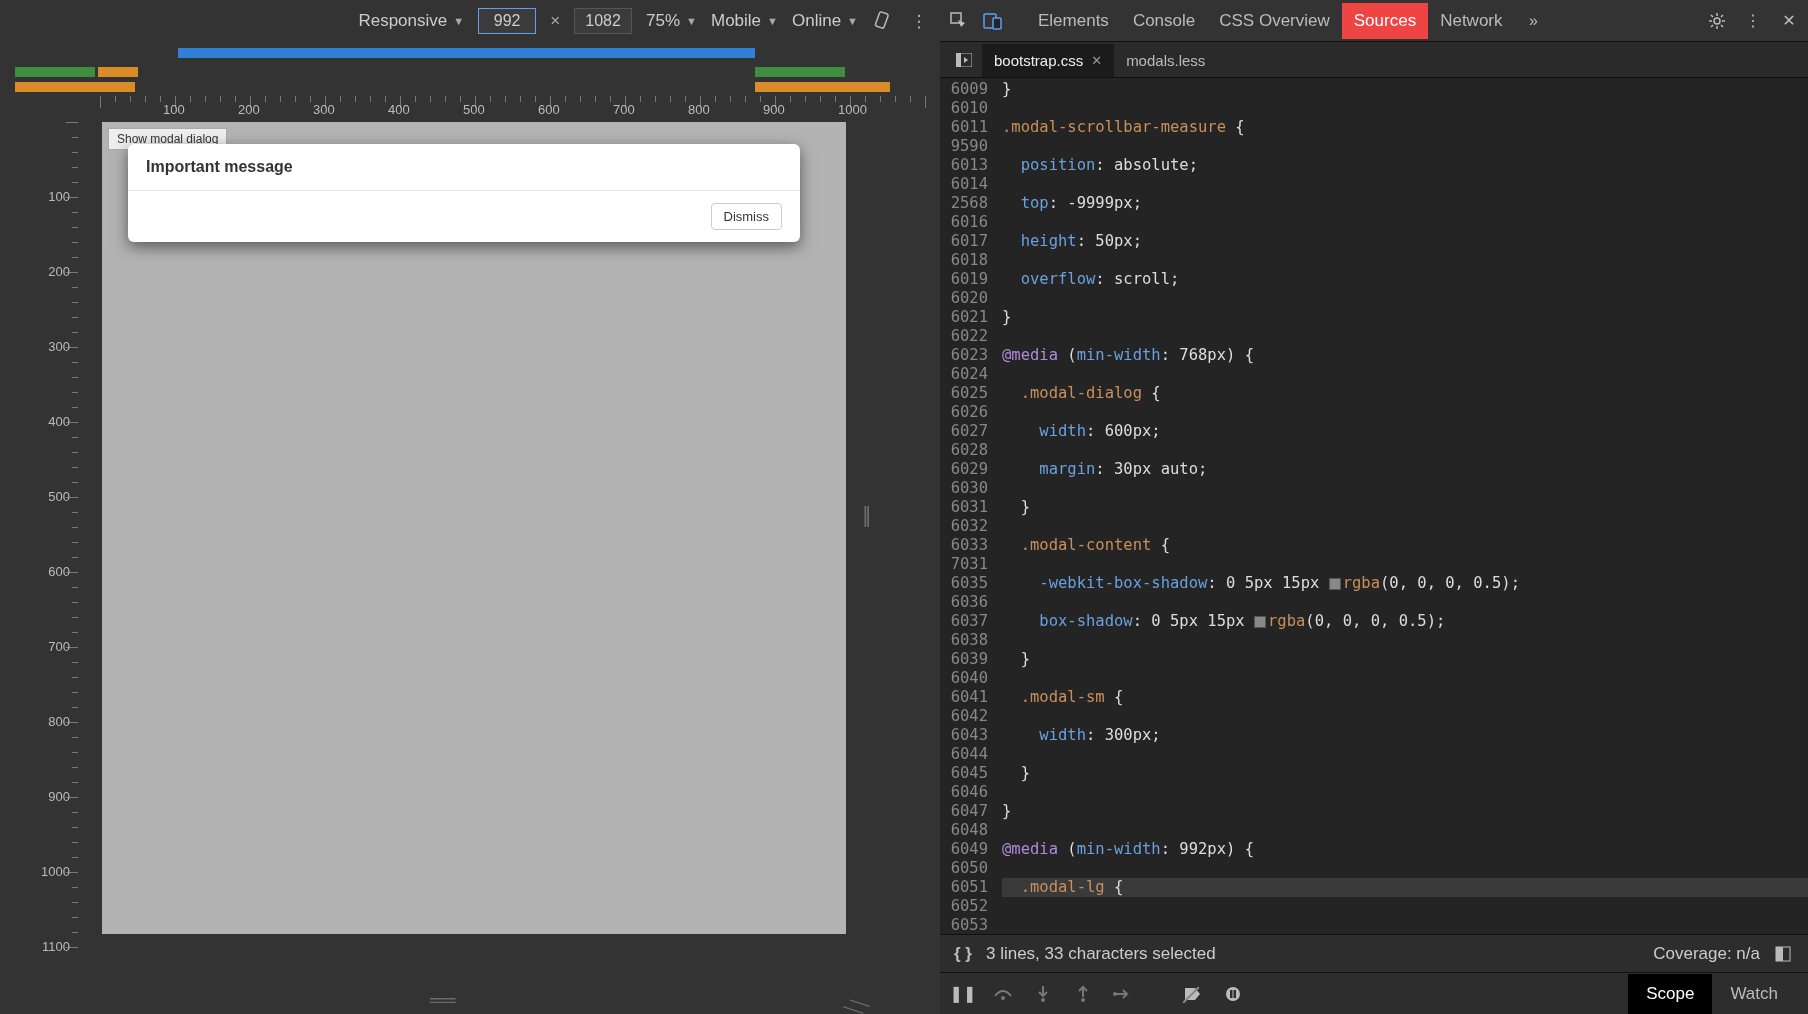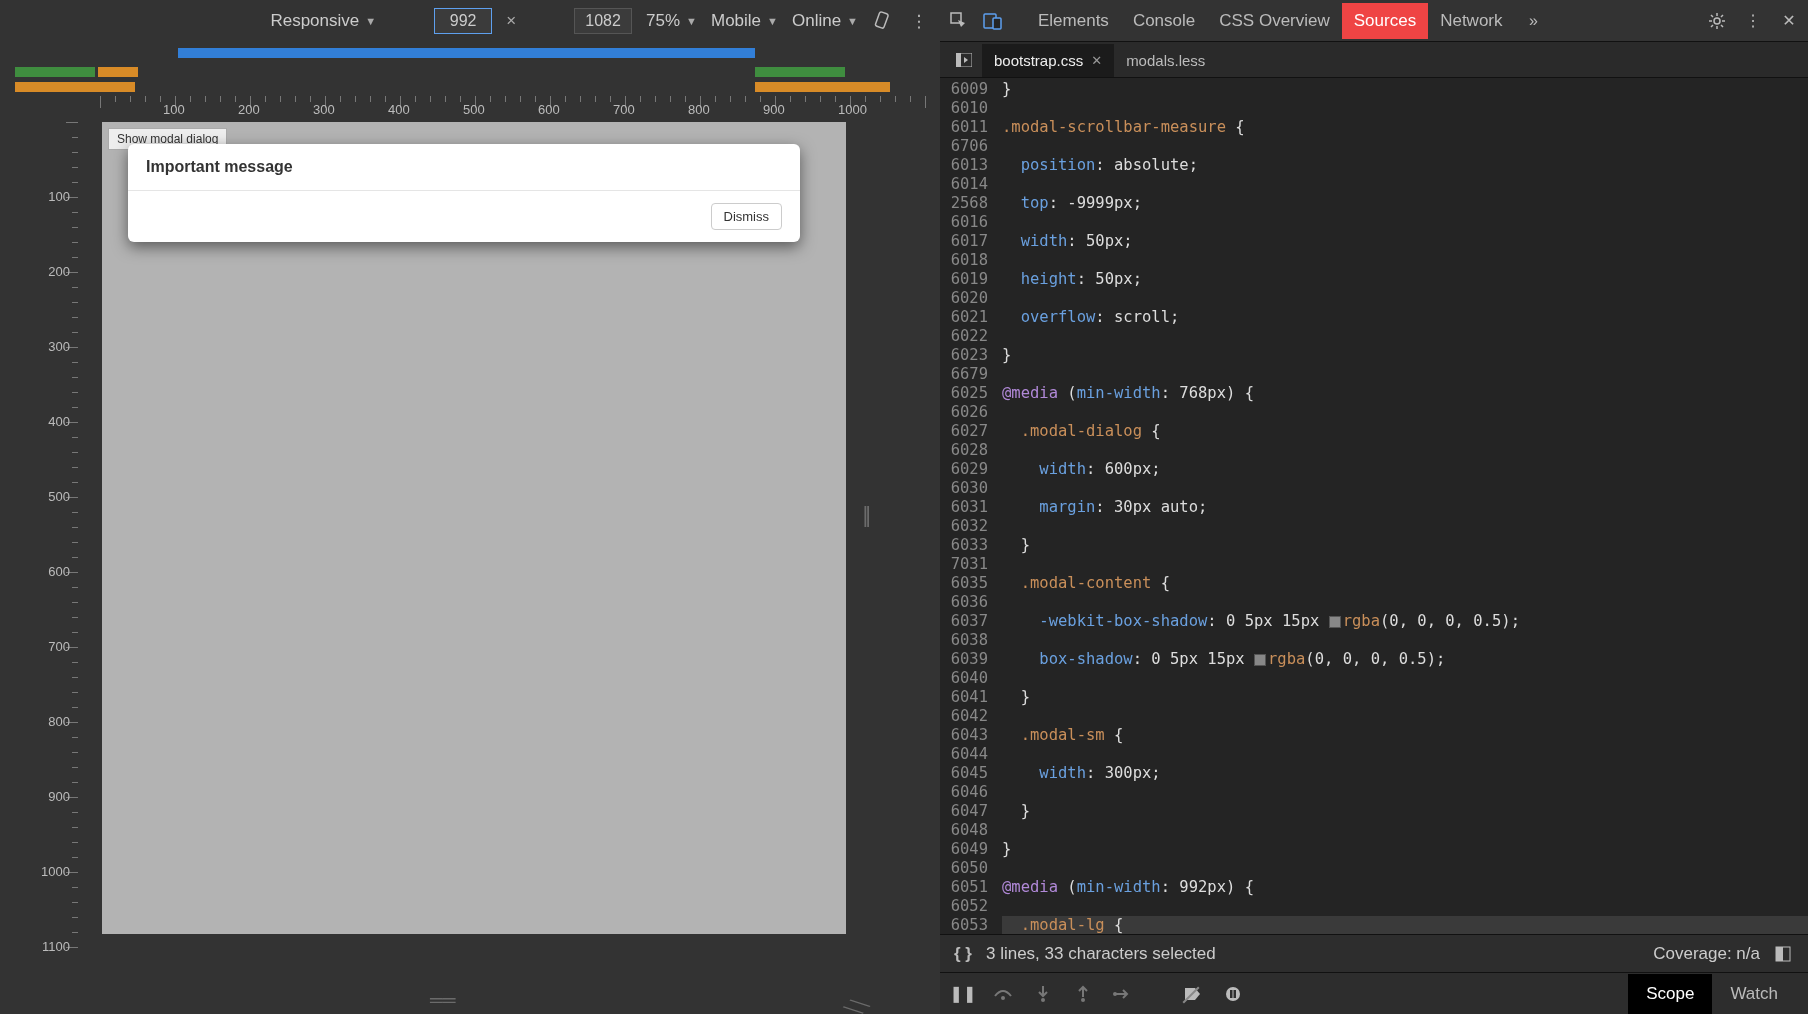--- a/index.html
+++ b/index.html
@@ -24,21 +24,21 @@
   gap: 14px;
   padding: 0 10px;
   font-size: 17px;
   color: #ccc;
   justify-content: flex-end;
 }
 .device-toolbar .spacer { flex: 1; }
 .device-toolbar .selectable { display: flex; align-items: center; gap: 6px; cursor: pointer; }
 .device-toolbar .dim-input {
   width: 58px; background: #3b3b3b; border: 1px solid #555; color: #ccc;
-  text-align: center; height: 26px; font-size: 16px; margin-left: 44px;
+  text-align: center; height: 26px; font-size: 16px;
 }
 .device-toolbar .dim-input.active { border-color: #5ea0ef; }
 .device-toolbar .x-sep { color: #aaa; }
 .icon-btn { width: 22px; height: 22px; display: inline-flex; align-items: center; justify-content: center; color: #bbb; }
 .tri { font-size: 11px; color: #aaa; }
 
 
 .mq-bars { height: 54px; background: #333; position: relative; }
 .mq-bar { position: absolute; height: 10px; }
 .mq-blue { background: #327fd8; top: 6px; left: 178px; width: 577px; }
@@ -393,33 +393,33 @@
           <span>modals.less</span>
         </div>
       </div>
   </div>
 
   <div class="code-area">
     <div class="gutter" id="gutter">
         <div>6009</div>
         <div>6010</div>
         <div>6011</div>
-        <div>6706</div>
+        <div>9590</div>
         <div>6013</div>
         <div>6014</div>
         <div>2568</div>
         <div>6016</div>
         <div>6017</div>
         <div>6018</div>
         <div>6019</div>
         <div>6020</div>
         <div>6021</div>
         <div>6022</div>
         <div>6023</div>
-        <div>6679</div>
+        <div>6024</div>
         <div>6025</div>
         <div>6026</div>
         <div>6027</div>
         <div>6028</div>
         <div>6029</div>
         <div>6030</div>
         <div>6031</div>
         <div>6032</div>
         <div>6033</div>
         <div>7031</div>
@@ -440,21 +440,20 @@
         <div>6049</div>
         <div>6050</div>
         <div>6051</div>
         <div>6052</div>
         <div>6053</div>
       </div>
     <div class="code" id="code"><span class="code-line"><span class="pun">}</span></span>
 <span class="code-line"><span class="sel">.modal-scrollbar-measure</span><span class="pun"> {</span></span>
 <span class="code-line"><span class="pun">  </span><span class="prop">position</span><span class="pun">: </span><span class="val">absolute</span><span class="pun">;</span></span>
 <span class="code-line"><span class="pun">  </span><span class="prop">top</span><span class="pun">: </span><span class="val">-9999px</span><span class="pun">;</span></span>
-<span class="code-line"><span class="pun">  </span><span class="prop">width</span><span class="pun">: </span><span class="val">50px</span><span class="pun">;</span></span>
 <span class="code-line"><span class="pun">  </span><span class="prop">height</span><span class="pun">: </span><span class="val">50px</span><span class="pun">;</span></span>
 <span class="code-line"><span class="pun">  </span><span class="prop">overflow</span><span class="pun">: </span><span class="val">scroll</span><span class="pun">;</span></span>
 <span class="code-line"><span class="pun">}</span></span>
 <span class="code-line"><span class="kw">@media</span><span class="pun"> (</span><span class="prop">min-width</span><span class="pun">: </span><span class="val">768px</span><span class="pun">) {</span></span>
 <span class="code-line"><span class="pun">  </span><span class="sel">.modal-dialog</span><span class="pun"> {</span></span>
 <span class="code-line"><span class="pun">    </span><span class="prop">width</span><span class="pun">: </span><span class="val">600px</span><span class="pun">;</span></span>
 <span class="code-line"><span class="pun">    </span><span class="prop">margin</span><span class="pun">: </span><span class="val">30px auto</span><span class="pun">;</span></span>
 <span class="code-line"><span class="pun">  }</span></span>
 <span class="code-line"><span class="pun">  </span><span class="sel">.modal-content</span><span class="pun"> {</span></span>
 <span class="code-line"><span class="pun">    </span><span class="prop">-webkit-box-shadow</span><span class="pun">: </span><span class="val">0 5px 15px </span><span class="swatch"></span><span class="sel">rgba</span><span class="val">(0, 0, 0, 0.5)</span><span class="pun">;</span></span>

